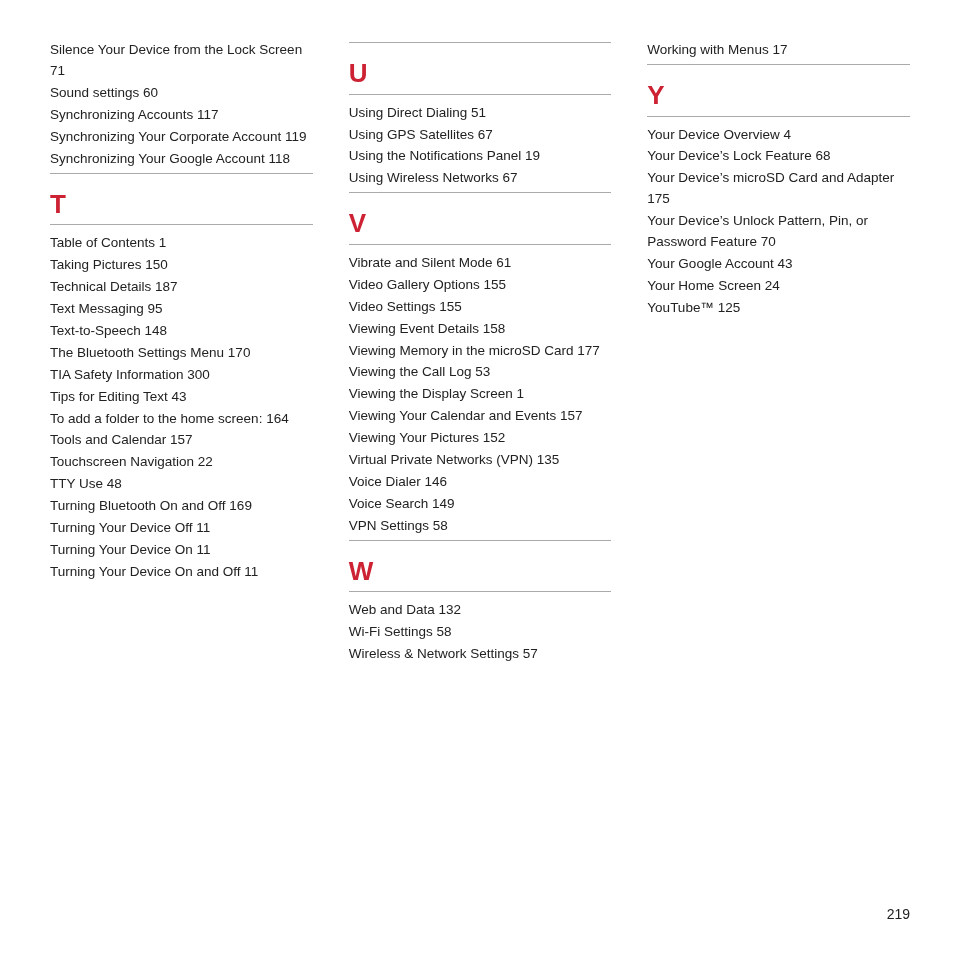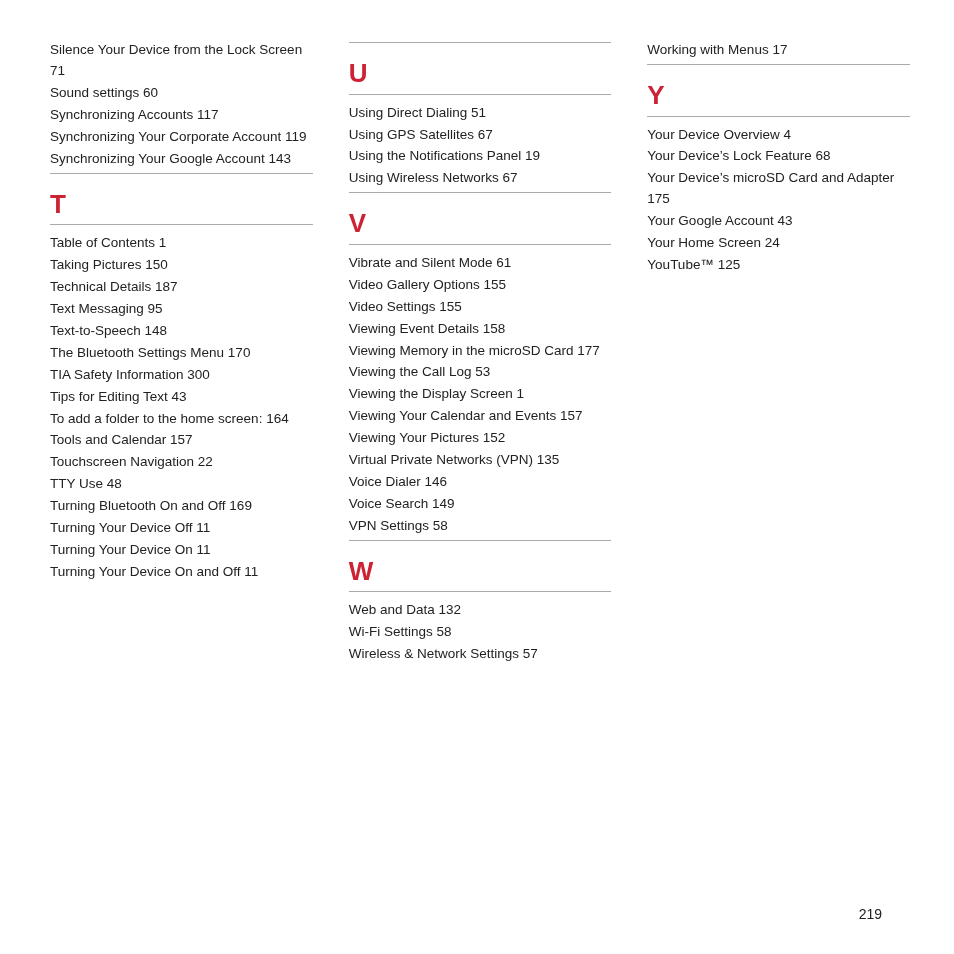--- a/index.html
+++ b/index.html
@@ -45,37 +45,37 @@
       margin-top: 2px;
     }
     .entry {
       font-size: 13.5px;
       color: #222;
       line-height: 1.55;
       margin-bottom: 1px;
     }
     .page-number {
       bottom: 32px;
-      right: 72px;
+      right: 44px;
       position: absolute;
       font-size: 14px;
       color: #222;
     }
   </style>
 </head>
 <body>
 
 <div class="page">
 
   <div class="column">
       <div class="entry">Silence Your Device from the Lock Screen 71</div>
       <div class="entry">Sound settings 60</div>
       <div class="entry">Synchronizing Accounts 117</div>
       <div class="entry">Synchronizing Your Corporate Account 119</div>
-      <div class="entry">Synchronizing Your Google Account 143</div>
+      <div class="entry">Synchronizing Your Google Account 118</div>
       <hr class="section-divider">
       <div class="section-letter">T</div>
       <hr class="section-divider">
       <div class="entry">Table of Contents 1</div>
       <div class="entry">Taking Pictures 150</div>
       <div class="entry">Technical Details 187</div>
       <div class="entry">Text Messaging 95</div>
       <div class="entry">Text-to-Speech 148</div>
       <div class="entry">The Bluetooth Settings Menu 170</div>
       <div class="entry">TIA Safety Information 300</div>
@@ -123,20 +123,21 @@
     </div>
 
   <div class="column">
       <div class="entry">Working with Menus 17</div>
       <hr class="section-divider">
       <div class="section-letter">Y</div>
       <hr class="section-divider">
       <div class="entry">Your Device Overview 4</div>
       <div class="entry">Your Device’s Lock Feature 68</div>
       <div class="entry">Your Device’s microSD Card and Adapter 175</div>
+      <div class="entry">Your Device’s Unlock Pattern, Pin, or Password Feature 70</div>
       <div class="entry">Your Google Account 43</div>
       <div class="entry">Your Home Screen 24</div>
       <div class="entry">YouTube™ 125</div>
     </div>
 
 </div>
 
 <div class="page-number">219</div>
 
 </body></html>

